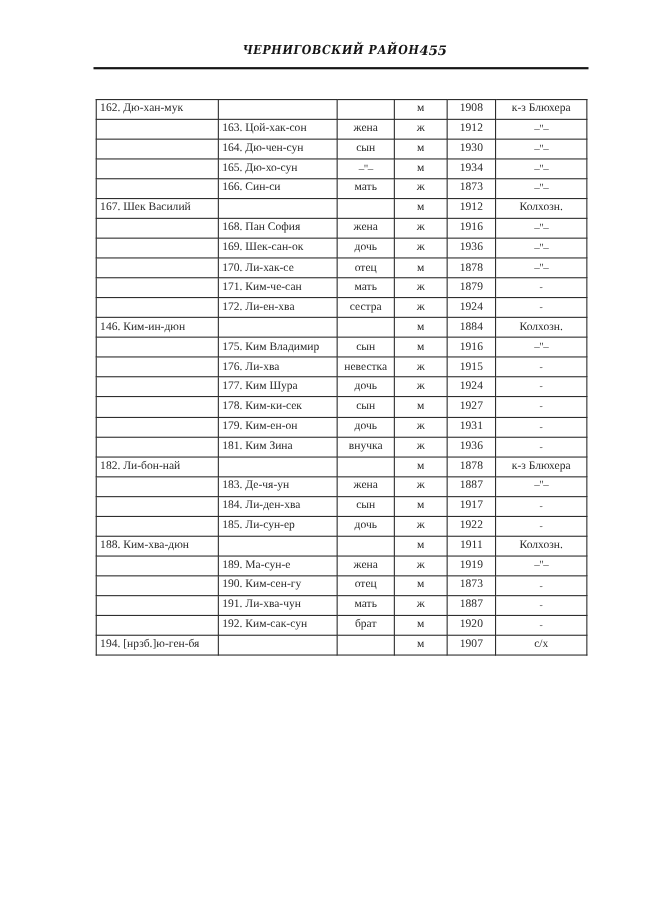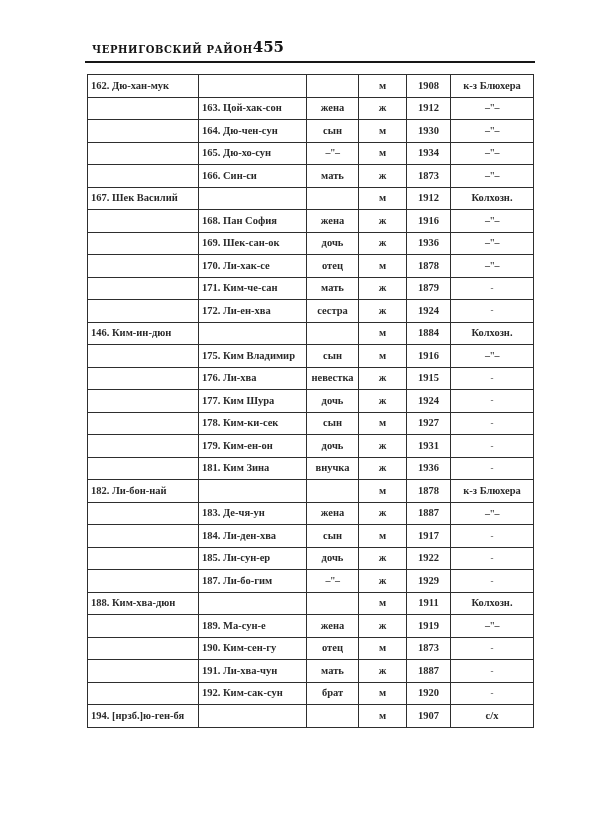--- a/index.html
+++ b/index.html
@@ -8,52 +8,51 @@
     background: #ffffff;
     font-family: "Liberation Serif", serif;
     color: #262626;
     -webkit-font-smoothing: antialiased;
   }
   .page { position: relative; width: 600px; height: 819px; background: #fff; overflow: hidden; }
 
   
   .hdr {
     position: absolute; left: 85px; top: 40px; width: 450px;
-    display: flex; justify-content: flex-start; align-items: flex-end;
+    display: flex; justify-content: center; align-items: flex-end; font-style: italic;
   }
   .hdr-title {
     font-family: "DejaVu Serif", serif;
     font-weight: bold;
     font-size: 10px;
     letter-spacing: 0.6px;
     padding-left: 7px;
     color: #151515;
     transform: scaleY(1.12);
     transform-origin: bottom left;
   }
   .hdr-num {
     font-family: "DejaVu Serif", serif;
     font-weight: bold;
-    font-size: 15px;
+    font-size: 12px;
     color: #151515;
     line-height: 1;
   }
   .hdr-rule {
     position: absolute; left: 85px; top: 61px;
     width: 450px; height: 2px; background: #161616;
   }
 
   
   table.census {
-    position: absolute; left: 87px; top: 74px;
-    width: 446px; height: 654px;
+    position: absolute; left: 87px; top: 90px;
+    width: 446px; height: 506px;
     border-collapse: collapse; table-layout: fixed;
     font-size: 10.5px; line-height: 1;
     color: #2a2a2a;
-    font-weight: bold;
   }
   table.census { border: 1.5px solid #1d1d1d; }
   table.census td {
     border: 1px solid #2e2e2e;
     padding: 0 3px;
     vertical-align: middle;
     white-space: nowrap;
     overflow: hidden;
   }
   td.c-head, td.c-member { text-align: left; padding-left: 6px; }
@@ -253,28 +252,20 @@
         </tr>
         <tr>
           <td class="c-head"></td>
           <td class="c-member">185. Ли-сун-ер</td>
           <td class="c-rel">дочь</td>
           <td class="c-sex">ж</td>
           <td class="c-year">1922</td>
           <td class="c-occ dash">-</td>
         </tr>
         <tr>
-          <td class="c-head"></td>
-          <td class="c-member">187. Ли-бо-гим</td>
-          <td class="c-rel ditto">–"–</td>
-          <td class="c-sex">ж</td>
-          <td class="c-year">1929</td>
-          <td class="c-occ dash">-</td>
-        </tr>
-        <tr>
           <td class="c-head">188. Ким-хва-дюн</td>
           <td class="c-member"></td>
           <td class="c-rel"></td>
           <td class="c-sex">м</td>
           <td class="c-year">1911</td>
           <td class="c-occ">Колхозн.</td>
         </tr>
         <tr>
           <td class="c-head"></td>
           <td class="c-member">189. Ма-сун-е</td>

